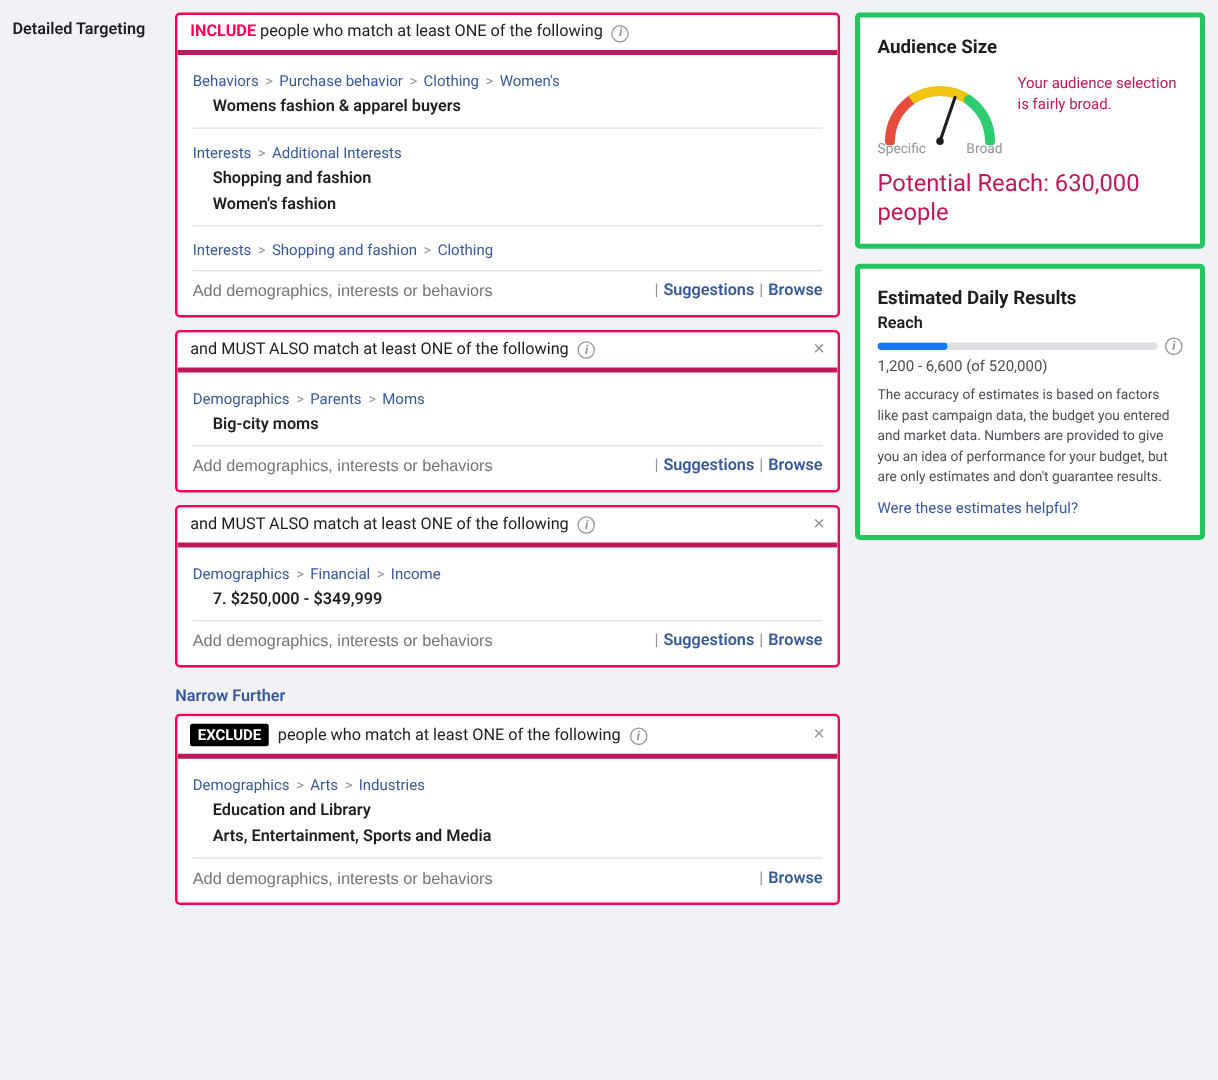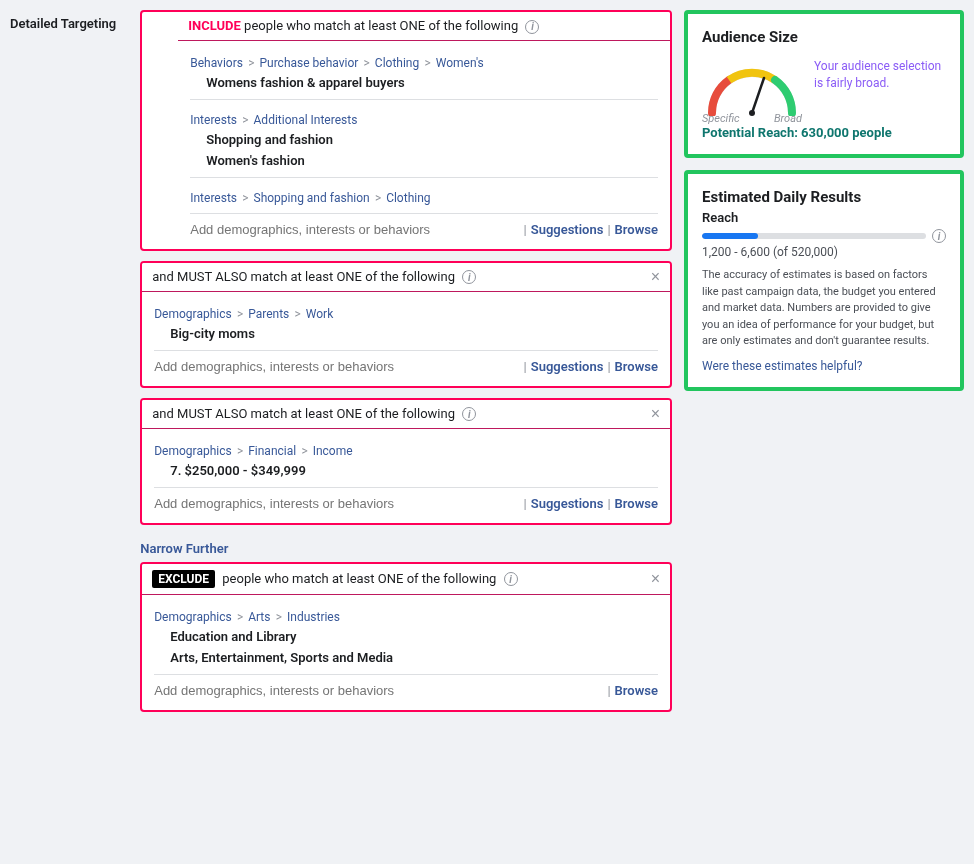--- a/index.html
+++ b/index.html
@@ -41,21 +41,20 @@
       padding-top: 6px;
     }
 
     
     .targeting-box {
       border: 2px solid #ff0058;
       border-radius: 4px;
       background: #fff;
       margin-bottom: 10px;
       overflow: hidden;
-      padding-left: 36px;
     }
     .targeting-box-header {
       display: flex;
       align-items: center;
       justify-content: space-between;
       padding: 6px 10px;
       background: #fff;
     }
     .info-icon {
       display: inline-flex;
@@ -75,21 +74,21 @@
     .close-btn {
       color: #90949c;
       font-size: 16px;
       cursor: pointer;
       background: none;
       border: none;
       line-height: 1;
     }
     .targeting-box-body {
       padding: 8px 12px;
-      border-top: 1px solid #be185d;
+      border-top: 4px solid #be185d;
     }
     .breadcrumb-link {
       color: #385898;
       text-decoration: none;
       font-size: 12px;
     }
     .breadcrumb-separator {
       color: #90949c;
       font-size: 12px;
       margin: 0 2px;
@@ -189,36 +188,36 @@
     .card-title {
       font-size: 15px;
       font-weight: 700;
       color: #1c1e21;
       margin-bottom: 12px;
     }
     .gauge-container {
       display: flex;
       flex-direction: column;
       align-items: center;
-      font-style: italic;
+      margin-bottom: 10px;
     }
     .gauge-label {
       font-size: 11px;
       color: #90949c;
     }
     .audience-desc {
       font-size: 12px;
-      color: #8b5cf6;
+      color: #be185d;
       line-height: 1.4;
       margin-bottom: 8px;
     }
     .potential-reach {
-      font-size: 13px;
-      color: #0f766e;
-      font-weight: 700;
+      font-size: 19px;
+      color: #be185d;
+      font-weight: 400;
     }
 
     
     .est-title {
       font-size: 15px;
       font-weight: 700;
       color: #1c1e21;
       margin-bottom: 4px;
     }
     .est-subtitle {
@@ -346,21 +345,21 @@
               <span class="info-icon">i</span>
             </span>
             <button class="close-btn">×</button>
           </div>
           <div class="targeting-box-body">
             <div class="breadcrumb-row">
               <a class="breadcrumb-link">Demographics</a>
               <span class="breadcrumb-separator"> &gt; </span>
               <a class="breadcrumb-link">Parents</a>
               <span class="breadcrumb-separator"> &gt; </span>
-              <a class="breadcrumb-link">Work</a>
+              <a class="breadcrumb-link">Moms</a>
             </div>
             <div class="audience-item">Big-city moms</div>
             <div class="search-bar-row">
               <input class="search-input" type="text" placeholder="Add demographics, interests or behaviors" style="">
               <div class="search-links">
                 <span class="search-divider">|</span>
                 <a class="search-link">Suggestions</a>
                 <span class="search-divider">|</span>
                 <a class="search-link">Browse</a>
               </div>

